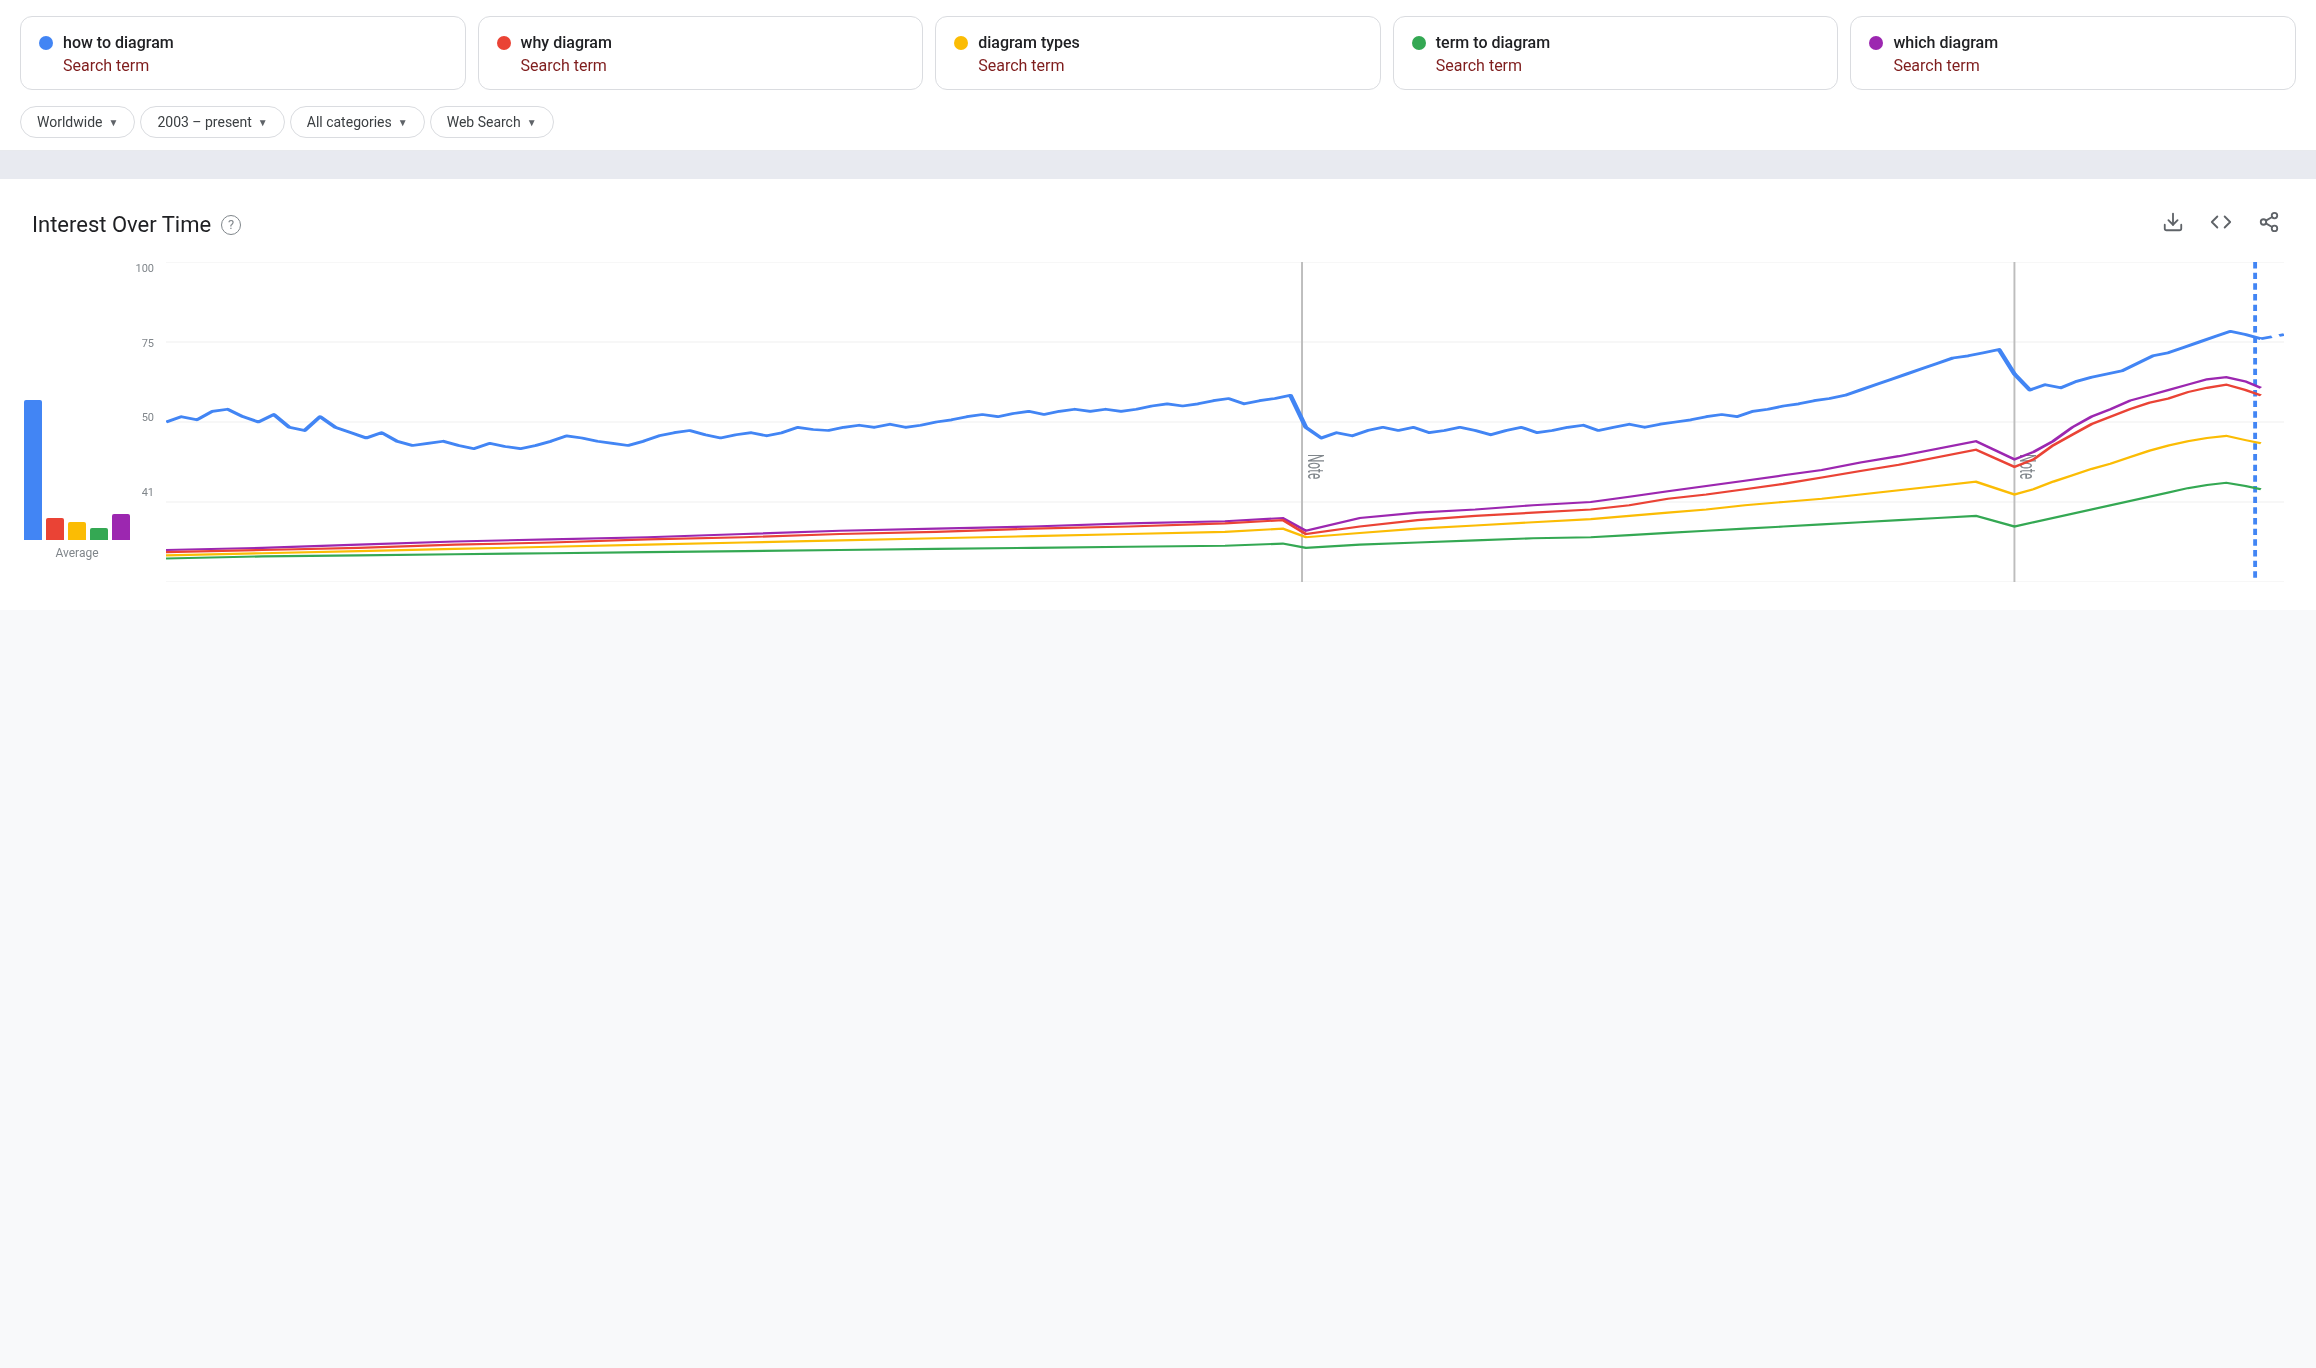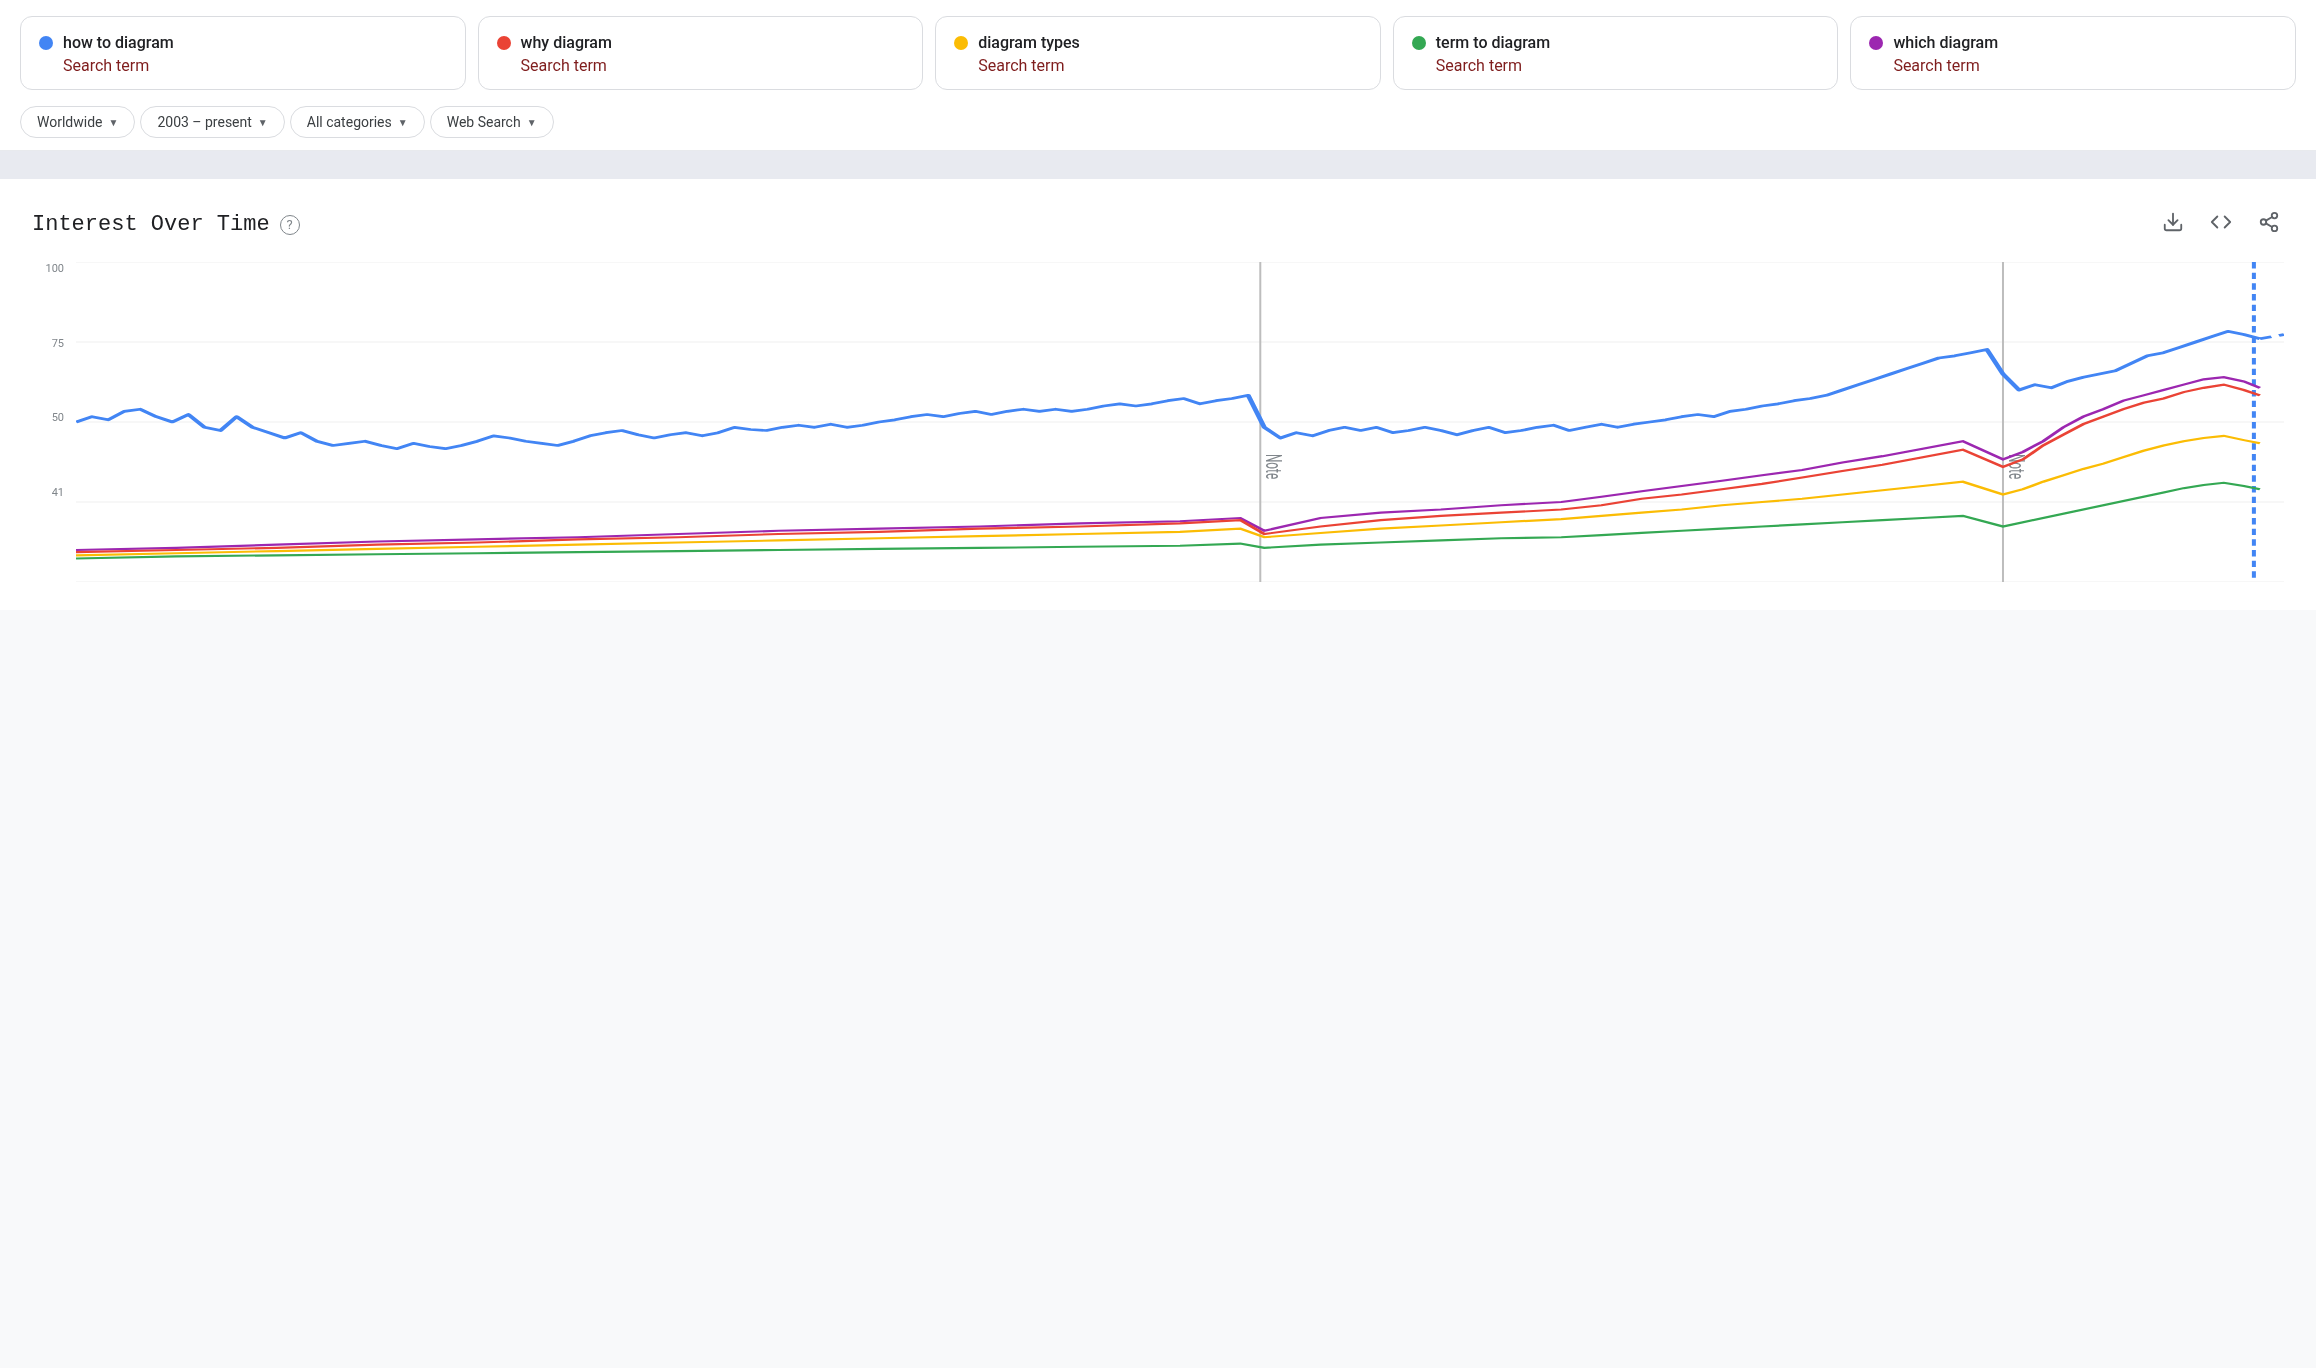--- a/index.html
+++ b/index.html
@@ -86,21 +86,20 @@
     }
     .chart-title-row {
       display: flex;
       align-items: center;
       gap: 10px;
     }
     .chart-title {
       font-size: 22px;
       font-weight: 400;
       color: #202124;
-      font-family: Liberation Mono, monospace;
     }
     .help-icon {
       width: 20px;
       height: 20px;
       border: 1.5px solid #80868b;
       border-radius: 50%;
       display: flex;
       align-items: center;
       justify-content: center;
       font-size: 13px;
@@ -286,20 +285,30 @@
             <circle cx="18" cy="19" r="3"></circle>
             <line x1="8.59" y1="13.51" x2="15.42" y2="17.49"></line>
             <line x1="15.41" y1="6.51" x2="8.59" y2="10.49"></line>
           </svg>
       </button>
     </div>
   </div>
 
   <div class="chart-area">
 
+    <div class="avg-bar-section">
+      <div class="avg-bars">
+        <div class="avg-bar" style="background:#4285f4; height:140px;"></div>
+        <div class="avg-bar" style="background:#ea4335; height:22px;"></div>
+        <div class="avg-bar" style="background:#fbbc04; height:18px;"></div>
+        <div class="avg-bar" style="background:#34a853; height:12px;"></div>
+        <div class="avg-bar" style="background:#9c27b0; height:26px;"></div>
+      </div>
+      <div class="avg-label">Average</div>
+    </div>
 
     <div class="line-chart-wrapper">
 
       <div class="y-axis">
         <span class="y-label">100</span>
         <span class="y-label">75</span>
         <span class="y-label">50</span>
         <span class="y-label">41</span>
         <span class="y-label"></span>
       </div>

